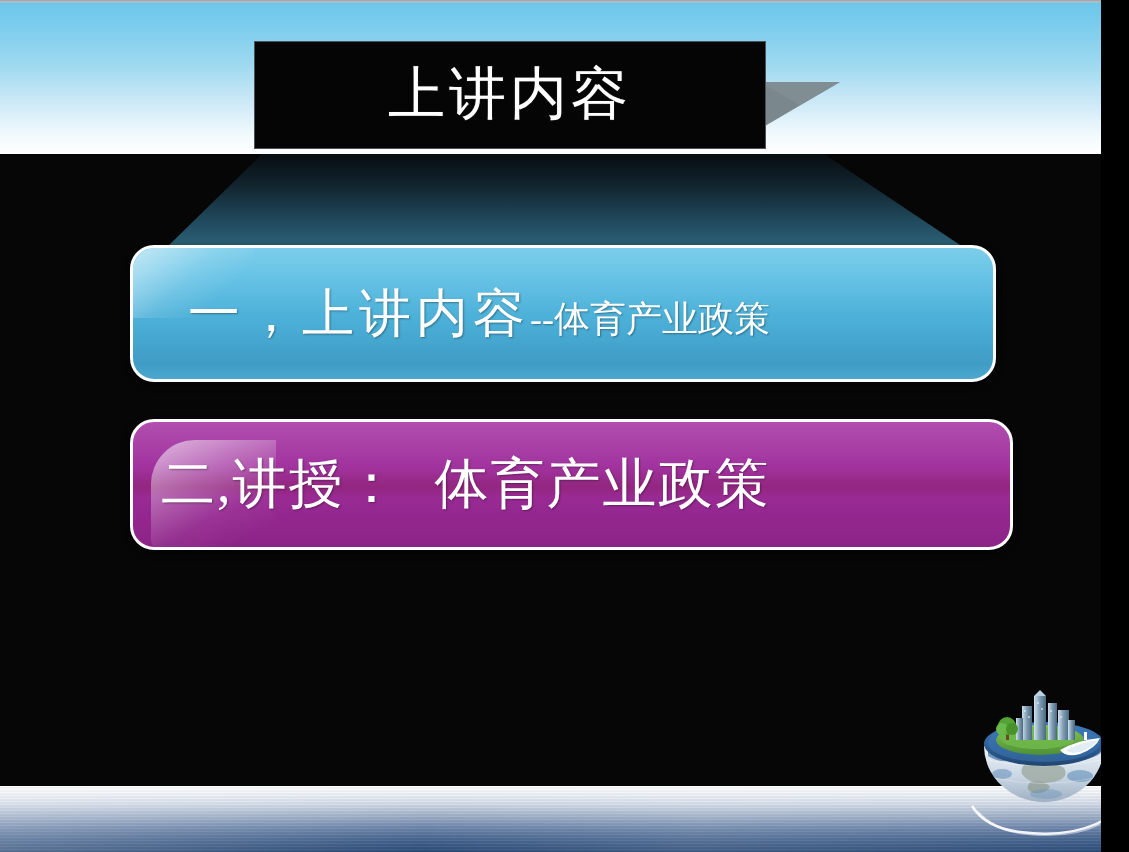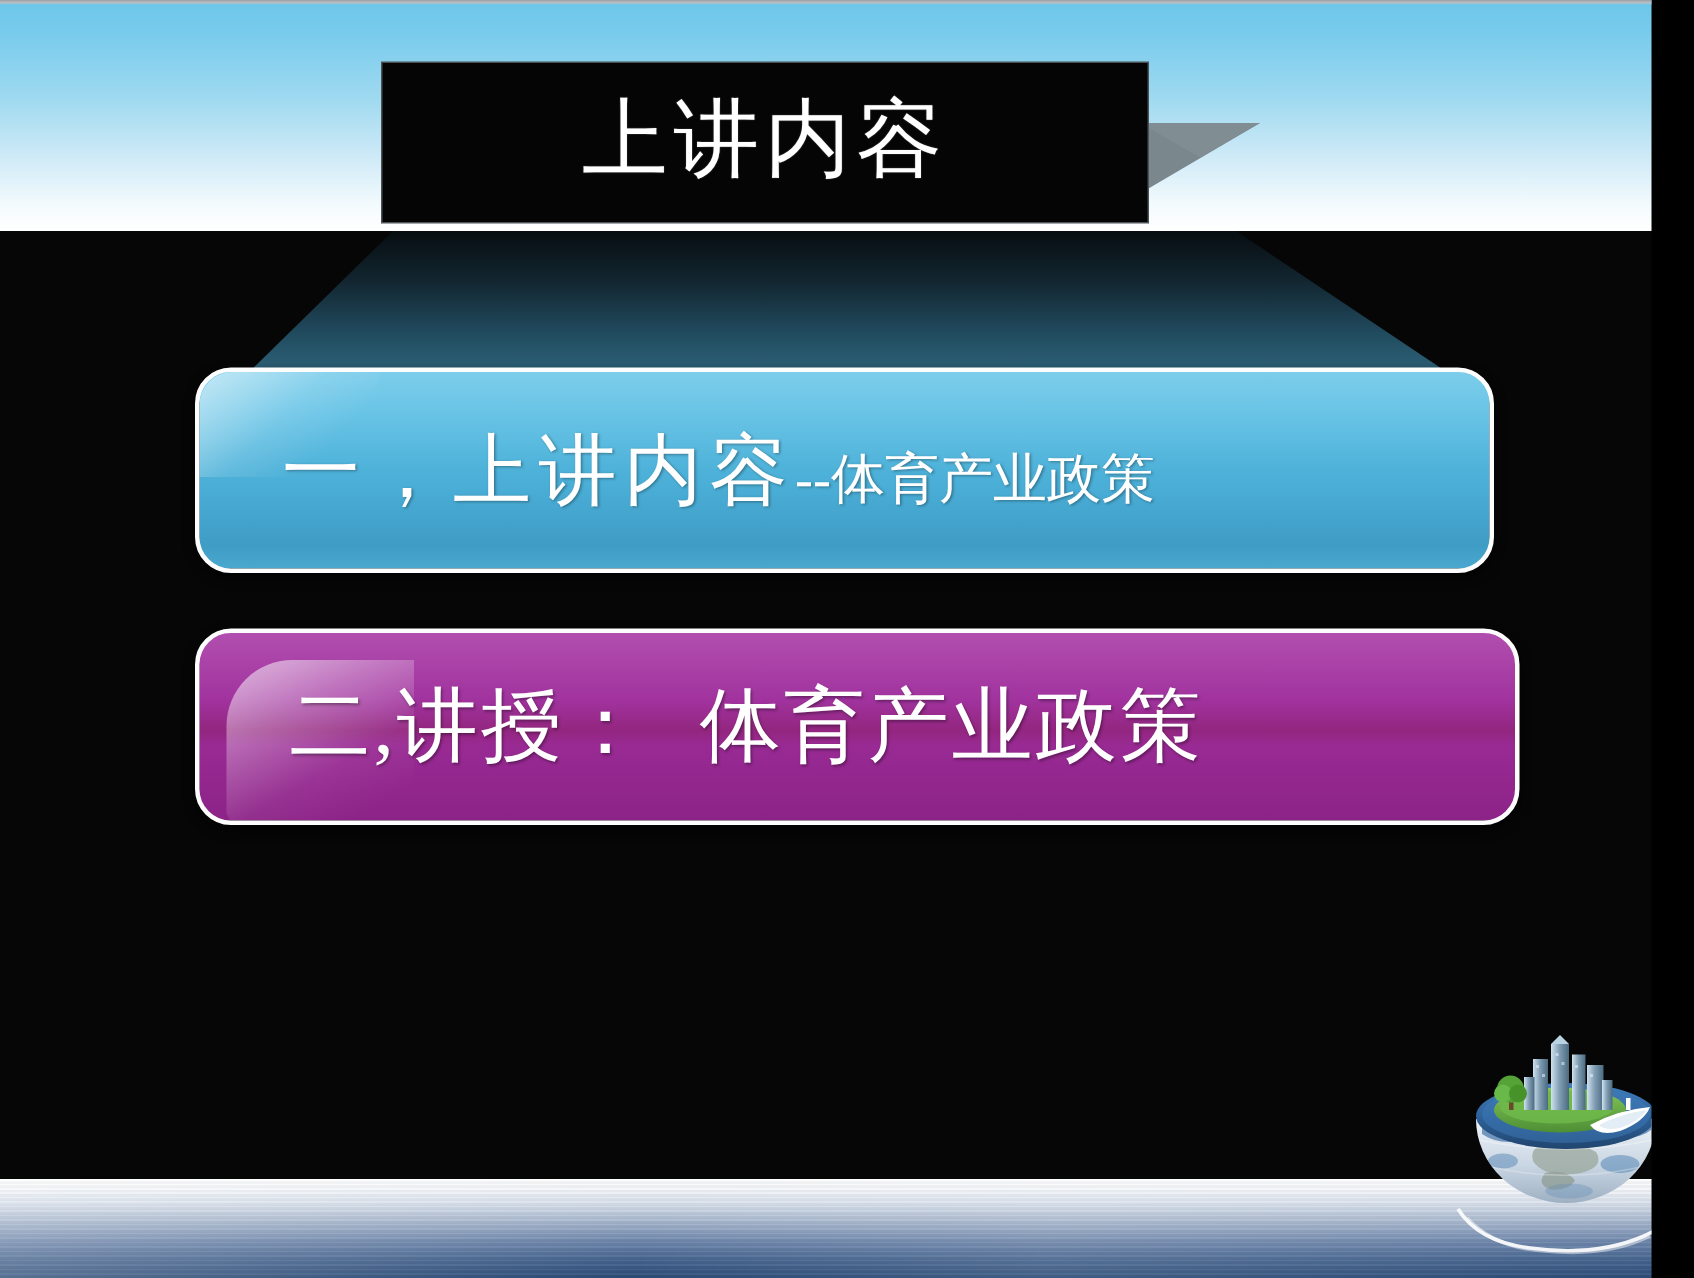--- a/index.html
+++ b/index.html
@@ -161,21 +161,21 @@
   .pill-blue .pill-text {
     padding-left: 55px;
     font-size: 52px;
     letter-spacing: 5px;
   }
   .pill-blue .pill-text .small {
     font-size: 36px;
     letter-spacing: 0px;
   }
   .pill-purple .pill-text {
-    padding-left: 60px;
+    padding-left: 28px;
     font-size: 54px;
     letter-spacing: 2px;
   }
   .pill-purple .pill-text .gap {
     display: inline-block;
     width: 34px;
   }
 
   
   .water-band {

